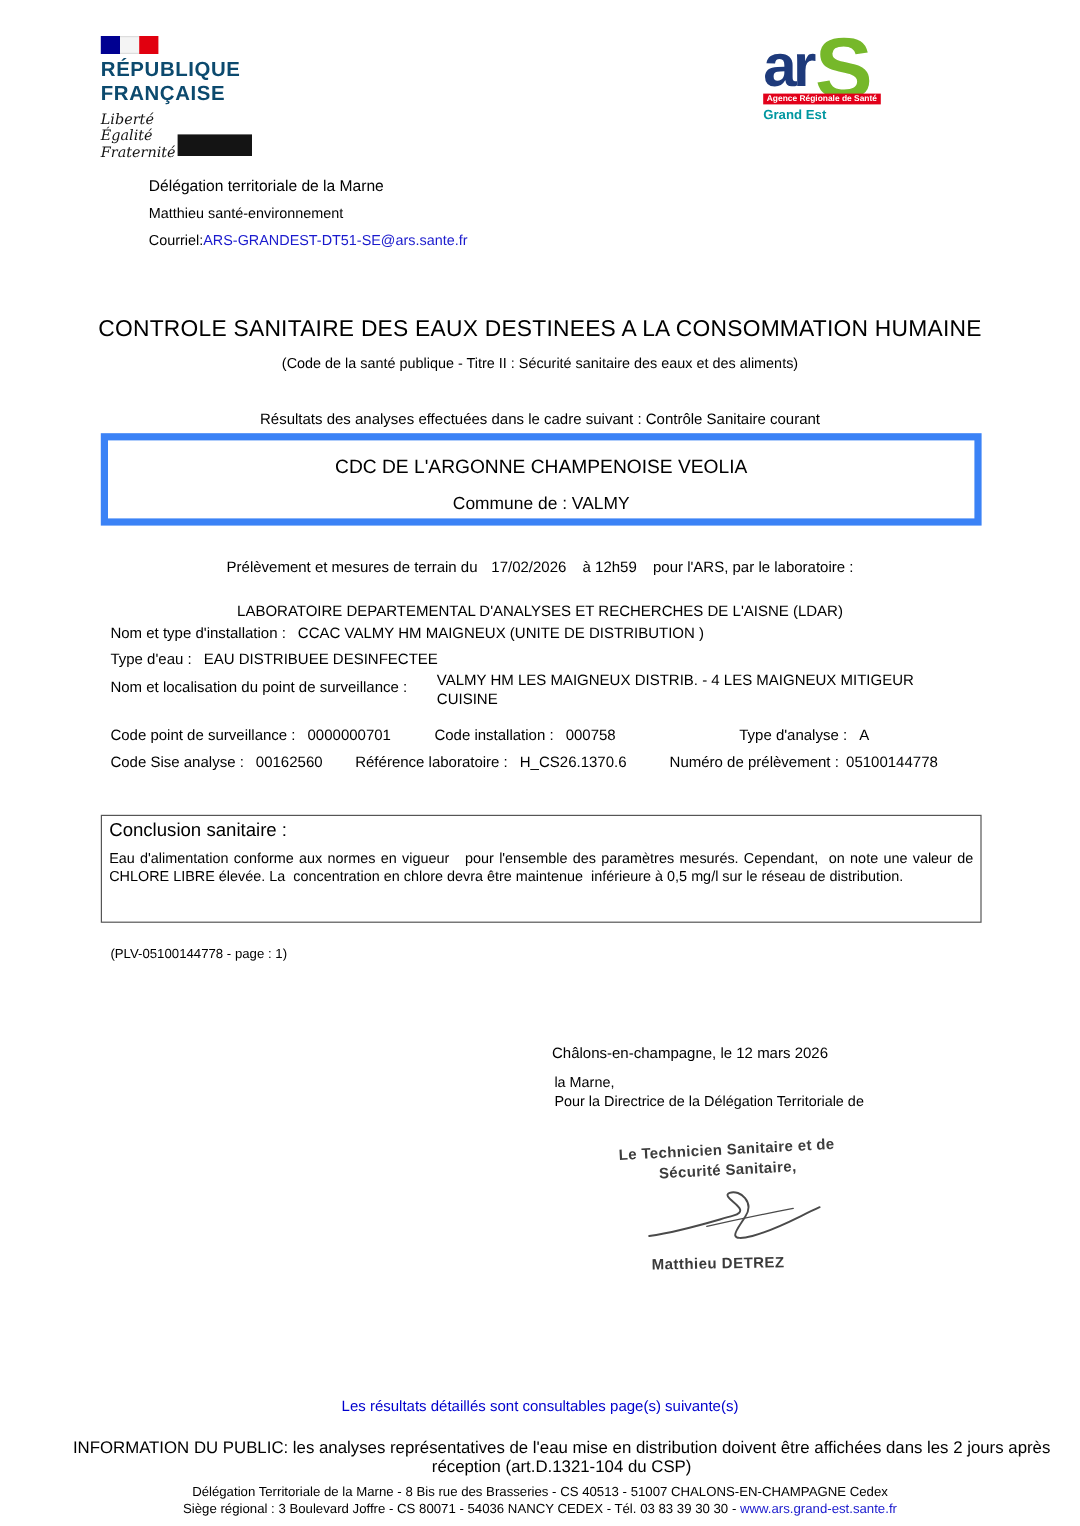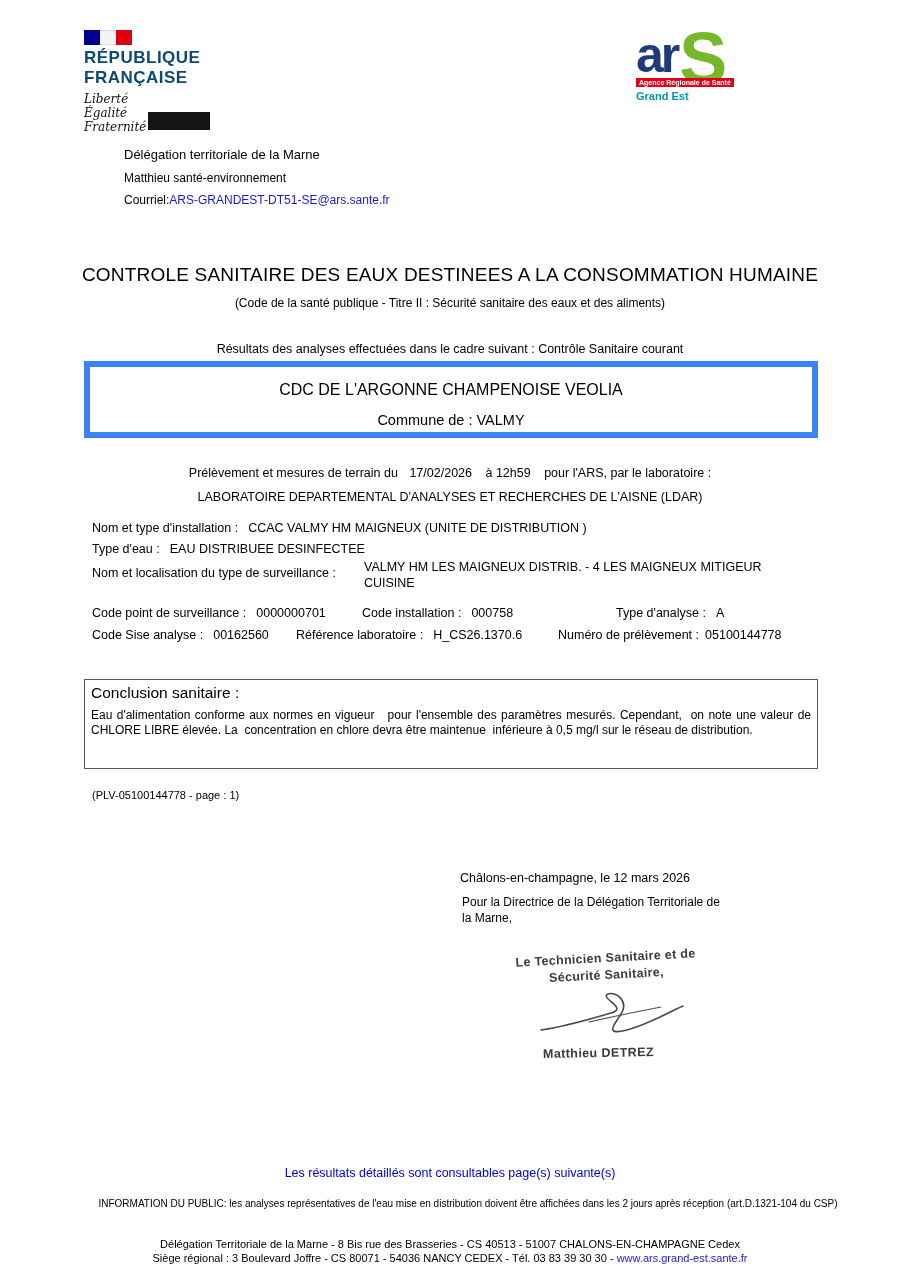--- a/index.html
+++ b/index.html
@@ -53,21 +53,21 @@
   .conclusion-heading { font-size:15.5px; }
   .conclusion-text { font-size:12px; line-height:15px; margin-top:6px; text-align:justify; white-space:pre-wrap; }
 
   .page-ref { font-size:11px; }
   .sig-place { font-size:12.5px; }
   .sig-for { font-size:12px; line-height:16px; }
   .sig-role { width:220px; text-align:center; font-weight:bold; color:#3d3d3d; font-size:12.5px; line-height:17px; transform:rotate(-3deg); letter-spacing:0.3px; }
   .sig-name { font-weight:bold; color:#3a3a3a; font-size:12.5px; transform:rotate(-1deg); letter-spacing:0.4px; }
 
   .results-link { font-size:12.5px; color:#0000cd; cursor:pointer; }
-  .footer-info { font-size:10px;padding-left:36px; }
+  .footer-info { font-size:14px;padding-left:36px; }
   .footer-addr { font-size:11px;margin-top:20px; }
 </style>
 </head>
 <body>
 
 <div class="page">
 
   <div class="abs" style="left:84px; top:30px; width:130px;">
     <div class="flag">
       <span class="f-blue"></span>
@@ -109,32 +109,32 @@
     <div class="entity-name">CDC DE L'ARGONNE CHAMPENOISE VEOLIA</div>
     <div class="entity-commune">Commune de : VALMY</div>
   </div>
 
   <div class="center-line body-line" style="top:466px;">
     <span>Prélèvement et mesures de terrain du</span>
     <span style="margin-left:8px;">17/02/2026</span>
     <span style="margin-left:10px;">à 12h59</span>
     <span style="margin-left:10px;">pour l'ARS, par le laboratoire :</span>
   </div>
-  <div class="center-line body-line" style="top:490px;">LABORATOIRE DEPARTEMENTAL D'ANALYSES ET RECHERCHES DE L'AISNE (LDAR)</div>
+  <div class="center-line body-line" style="top:502px;">LABORATOIRE DEPARTEMENTAL D'ANALYSES ET RECHERCHES DE L'AISNE (LDAR)</div>
 
   <div class="abs body-line" style="left:92px; top:521px;">
     <span>Nom et type d'installation :</span><span class="val">CCAC VALMY HM MAIGNEUX (UNITE DE DISTRIBUTION )</span>
   </div>
 
   <div class="abs body-line" style="left:92px; top:542px;">
     <span>Type d'eau :</span><span class="val">EAU DISTRIBUEE DESINFECTEE</span>
   </div>
 
   <div class="abs point-row" style="left:92px; top:559px;">
-    <div class="point-label">Nom et localisation du type de surveillance :</div>
+    <div class="point-label">Nom et localisation du point de surveillance :</div>
     <div class="point-value">VALMY HM LES MAIGNEUX DISTRIB. - 4 LES MAIGNEUX MITIGEUR CUISINE</div>
   </div>
 
   <div class="abs body-line" style="left:92px; top:606px;">
     <span>Code point de surveillance :</span><span class="val">0000000701</span>
   </div>
   <div class="abs body-line" style="left:362px; top:606px;">
     <span>Code installation :</span><span class="val">000758</span>
   </div>
   <div class="abs body-line" style="left:616px; top:606px;">
@@ -153,22 +153,22 @@
 
   <div class="abs conclusion-box">
     <div class="conclusion-heading">Conclusion sanitaire :</div>
     <div class="conclusion-text">Eau d'alimentation conforme aux normes en vigueur   pour l'ensemble des paramètres mesurés. Cependant,  on note une valeur de CHLORE LIBRE élevée. La  concentration en chlore devra être maintenue  inférieure à 0,5 mg/l sur le réseau de distribution.</div>
   </div>
 
   <div class="abs page-ref" style="left:92px; top:789px;">(PLV-05100144778 - page : 1)</div>
 
   <div class="abs sig-place" style="left:460px; top:871px;">Châlons-en-champagne, le 12 mars 2026</div>
   <div class="abs sig-for" style="left:462px; top:894px; width:340px;">
+    <div>la Marne,</div>
     <div>Pour la Directrice de la Délégation Territoriale de</div>
-    <div>la Marne,</div>
   </div>
 
   <div class="abs sig-role" style="left:496px; top:950px;">
     <div>Le Technicien Sanitaire et de</div>
     <div>Sécurité Sanitaire,</div>
   </div>
 
   <div class="abs" style="left:535px; top:986px;">
     <svg width="155" height="60" viewBox="0 0 155 60">
       <path d="M6 44 C 34 40, 58 32, 76 27 C 94 22, 64 12, 73 8 C 82 5, 94 16, 86 28 C 80 38, 68 50, 92 44 C 114 38, 130 28, 148 20" fill="none" stroke="#4a4a4a" stroke-width="1.6" stroke-linecap="round"></path>

